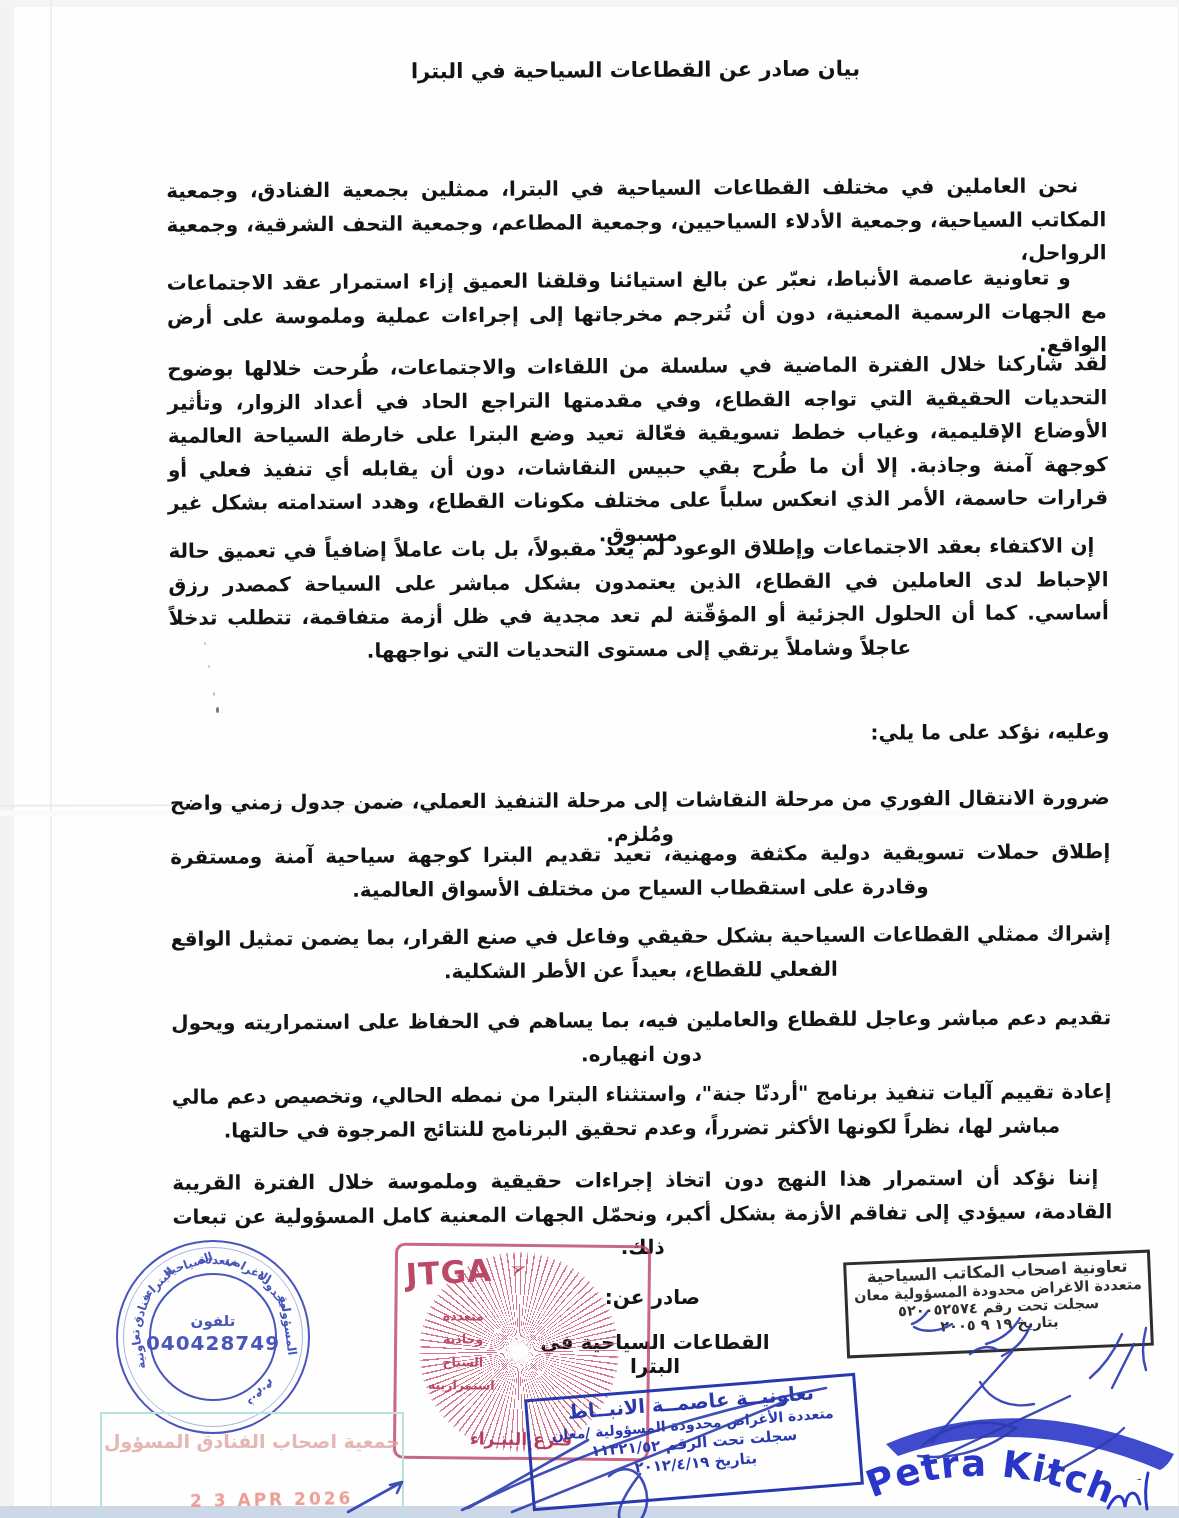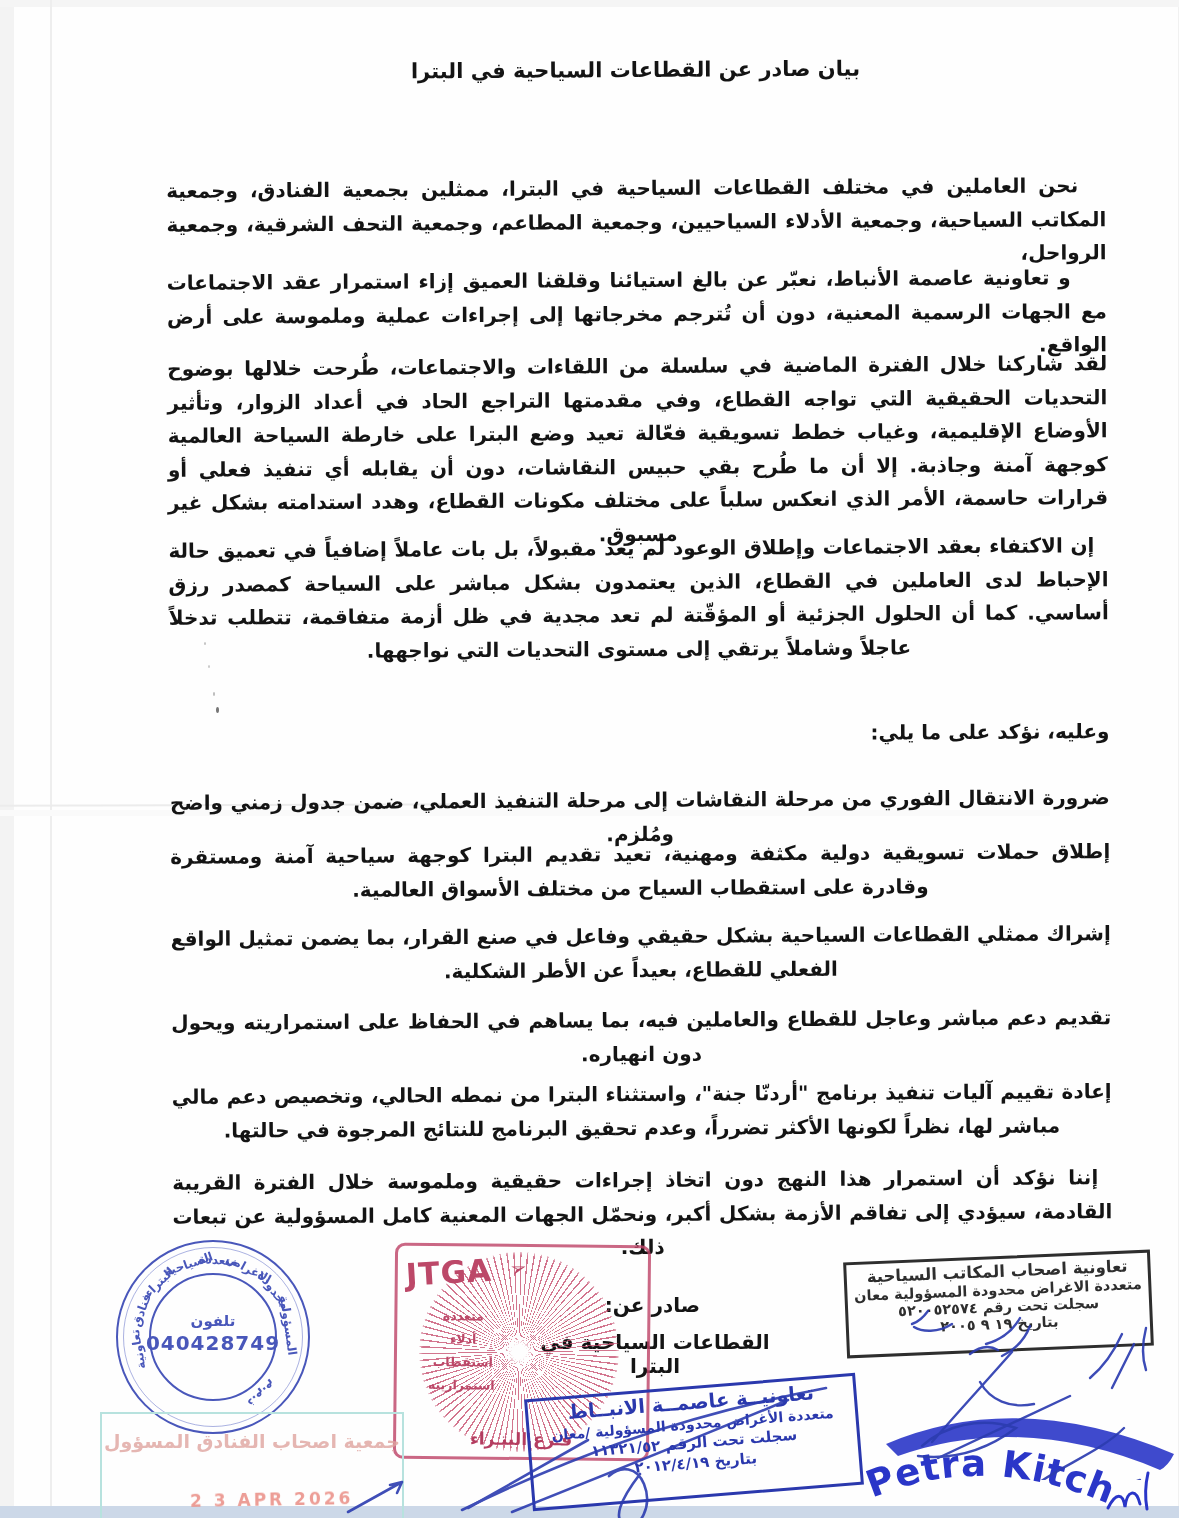--- a/index.html
+++ b/index.html
@@ -30,21 +30,21 @@
   .p3{top:330px;}
   .p4{top:512px;text-indent:14px;}
   .heading{position:absolute;left:0;top:722px;width:100%;font-size:20px;text-align:right;}
   .r1{top:764px;}
   .r2{top:818px;}
   .r3{top:900px;}
   .r4{top:984px;}
   .r5{top:1058px;}
   .closing{top:1144px;text-indent:14px;}
   .issued-label{position:absolute;left:560px;top:1285px;width:140px;direction:rtl;
-    text-align:right;font-size:20px;font-weight:bold;color:#141414;margin-top:8px;}
+    text-align:right;font-size:20px;font-weight:bold;color:#141414;}
   .issued-by{position:absolute;left:535px;top:1330px;width:240px;direction:rtl;
     text-align:center;font-size:20px;font-weight:bold;color:#141414;}
 
   
   .stamp-circle{position:absolute;left:116px;top:1240px;width:194px;height:194px;
     color:#3a49b5;opacity:.92;}
   .stamp-circle .ring-outer{position:absolute;inset:0;border:2.5px solid #3a49b5;border-radius:50%;}
   .stamp-circle .ring-outer2{position:absolute;inset:7px;border:1.5px solid #4a59c0;border-radius:50%;opacity:.5;}
   .stamp-circle .ring-inner{position:absolute;inset:33px;border:2.5px solid #3a49b5;border-radius:50%;}
   .ring-word{position:absolute;left:50%;top:50%;width:90px;margin-left:-45px;margin-top:-8px;
@@ -148,22 +148,22 @@
       <span class="ph-num">040428749</span>
     </div>
   </div>
 
   <div class="stamp-jtga">
     <div class="jtga-rays"></div>
     <div class="jtga-acronym">JTGA</div>
     <div class="jtga-bird">➢</div>
     <div class="jtga-side">
       <div>متعددة</div>
-      <div>أدلاء</div>
-      <div>استقطاب</div>
+      <div>وجاذبة</div>
+      <div>السياح</div>
       <div>استمراريته</div>
     </div>
     <div class="jtga-branch">فـرع البتـراء</div>
   </div>
 
   <div class="stamp-offices">
     <div class="l0">تعاونية اصحاب المكاتب السياحية</div>
     <div class="l1">متعددة الاغراض محدودة المسؤولية  معان</div>
     <div class="l2">سجلت تحت رقم ٥٢٠٠٥٢٥٧٤</div>
     <div class="l3">بتاريخ ١٩ ٩ ٢٠٠٥</div>

